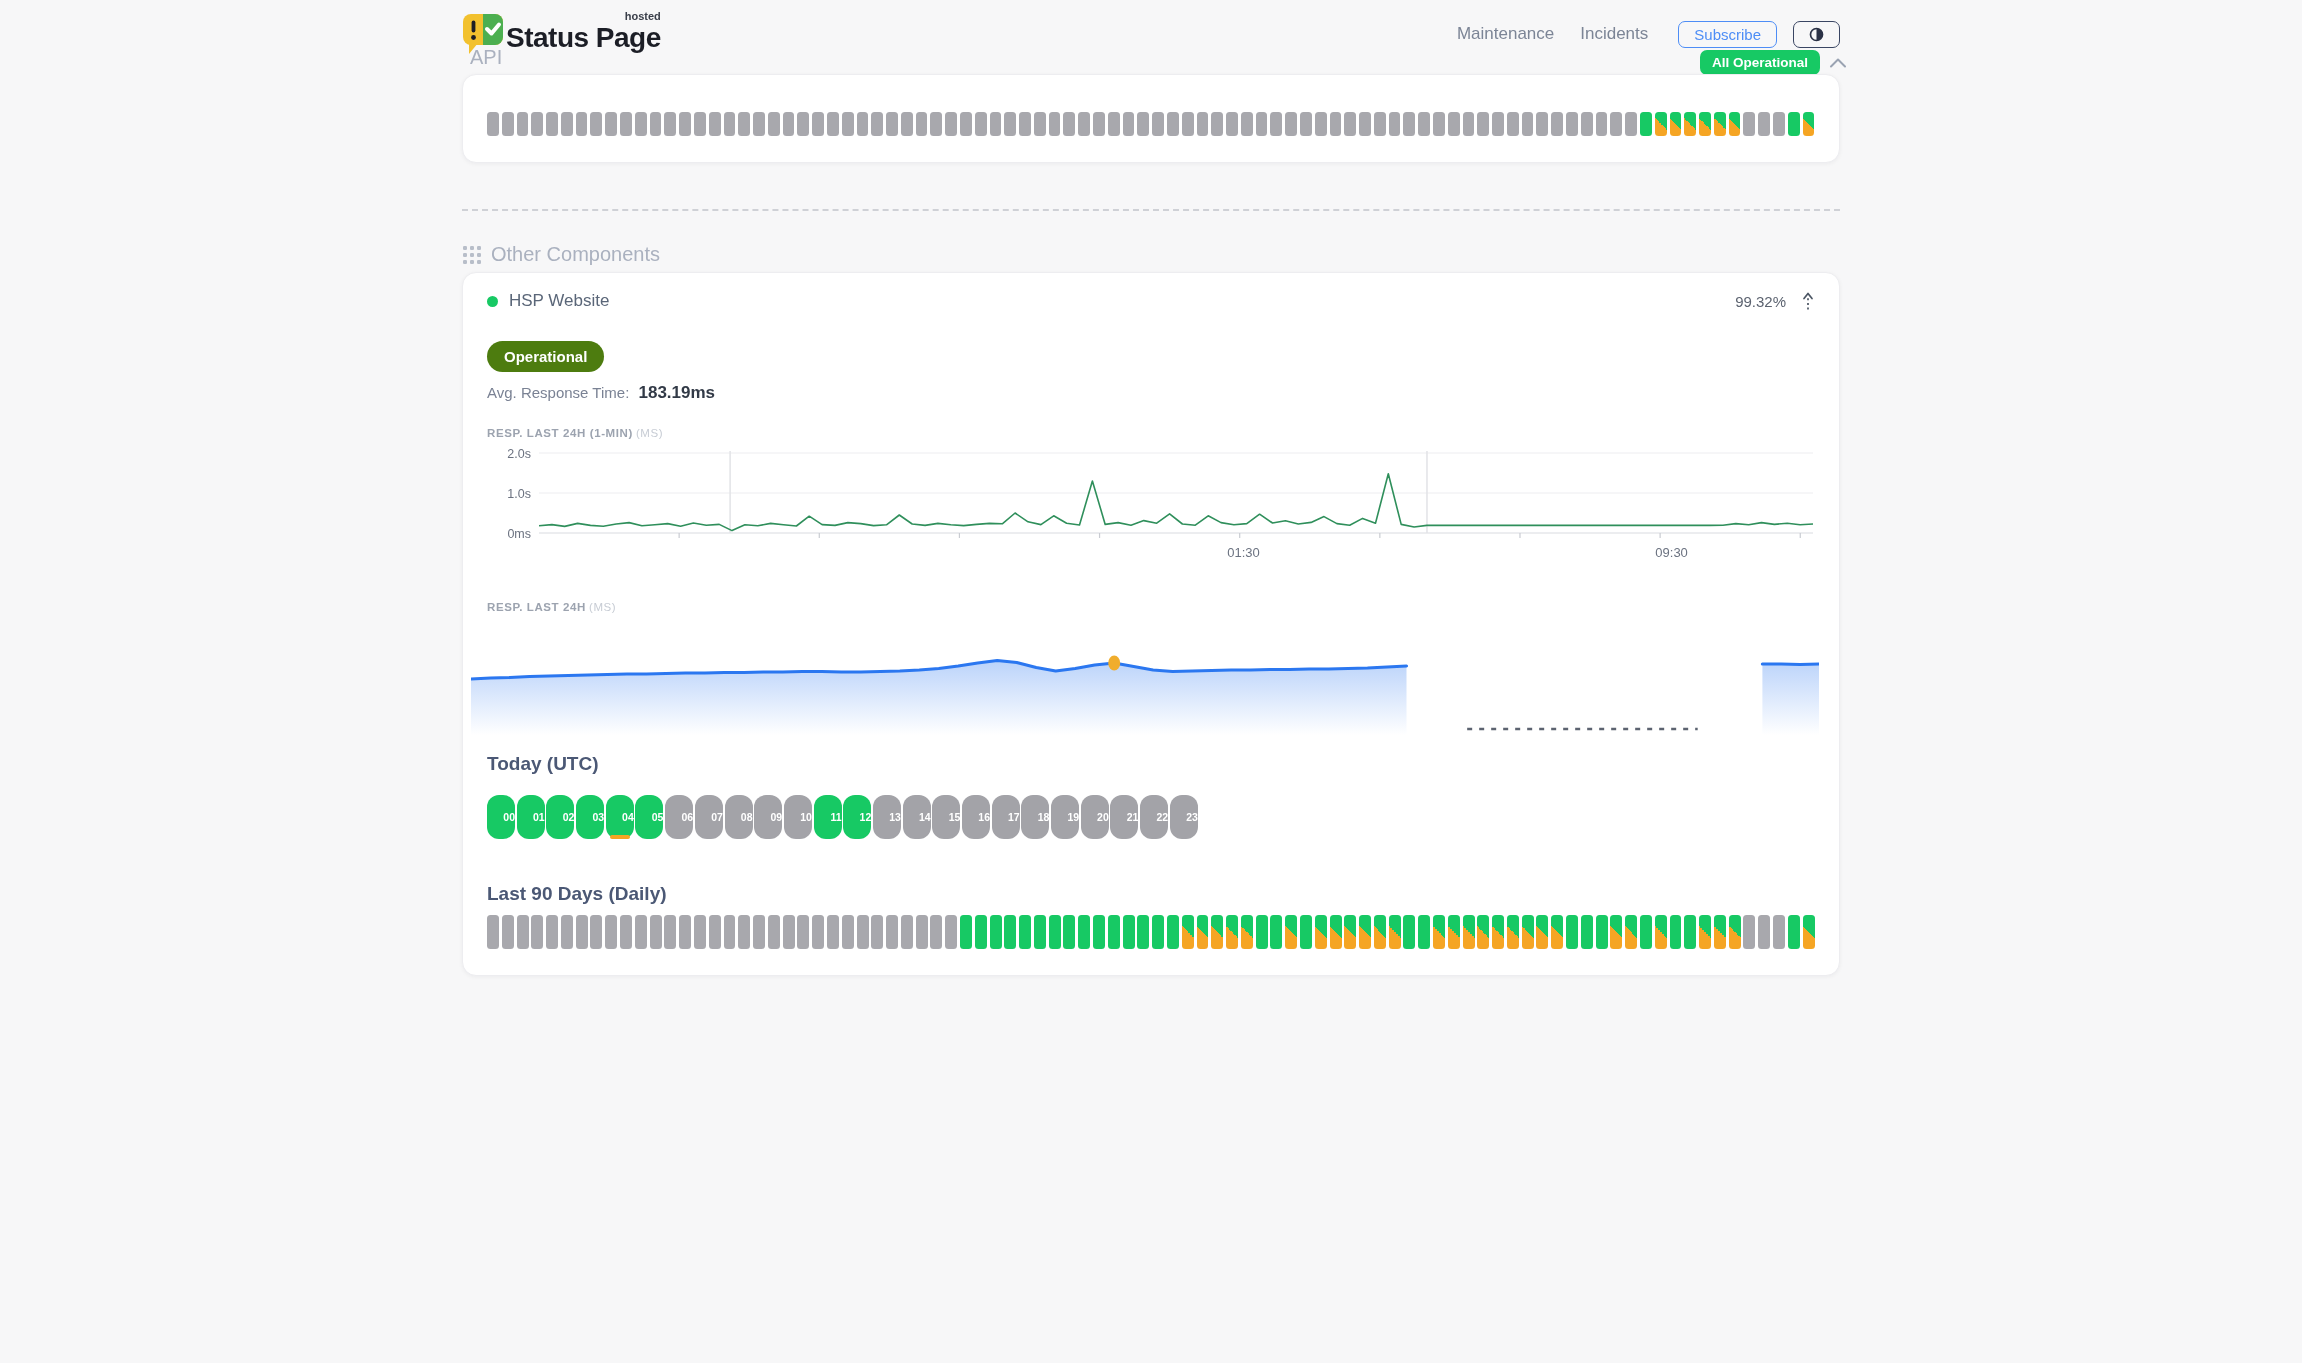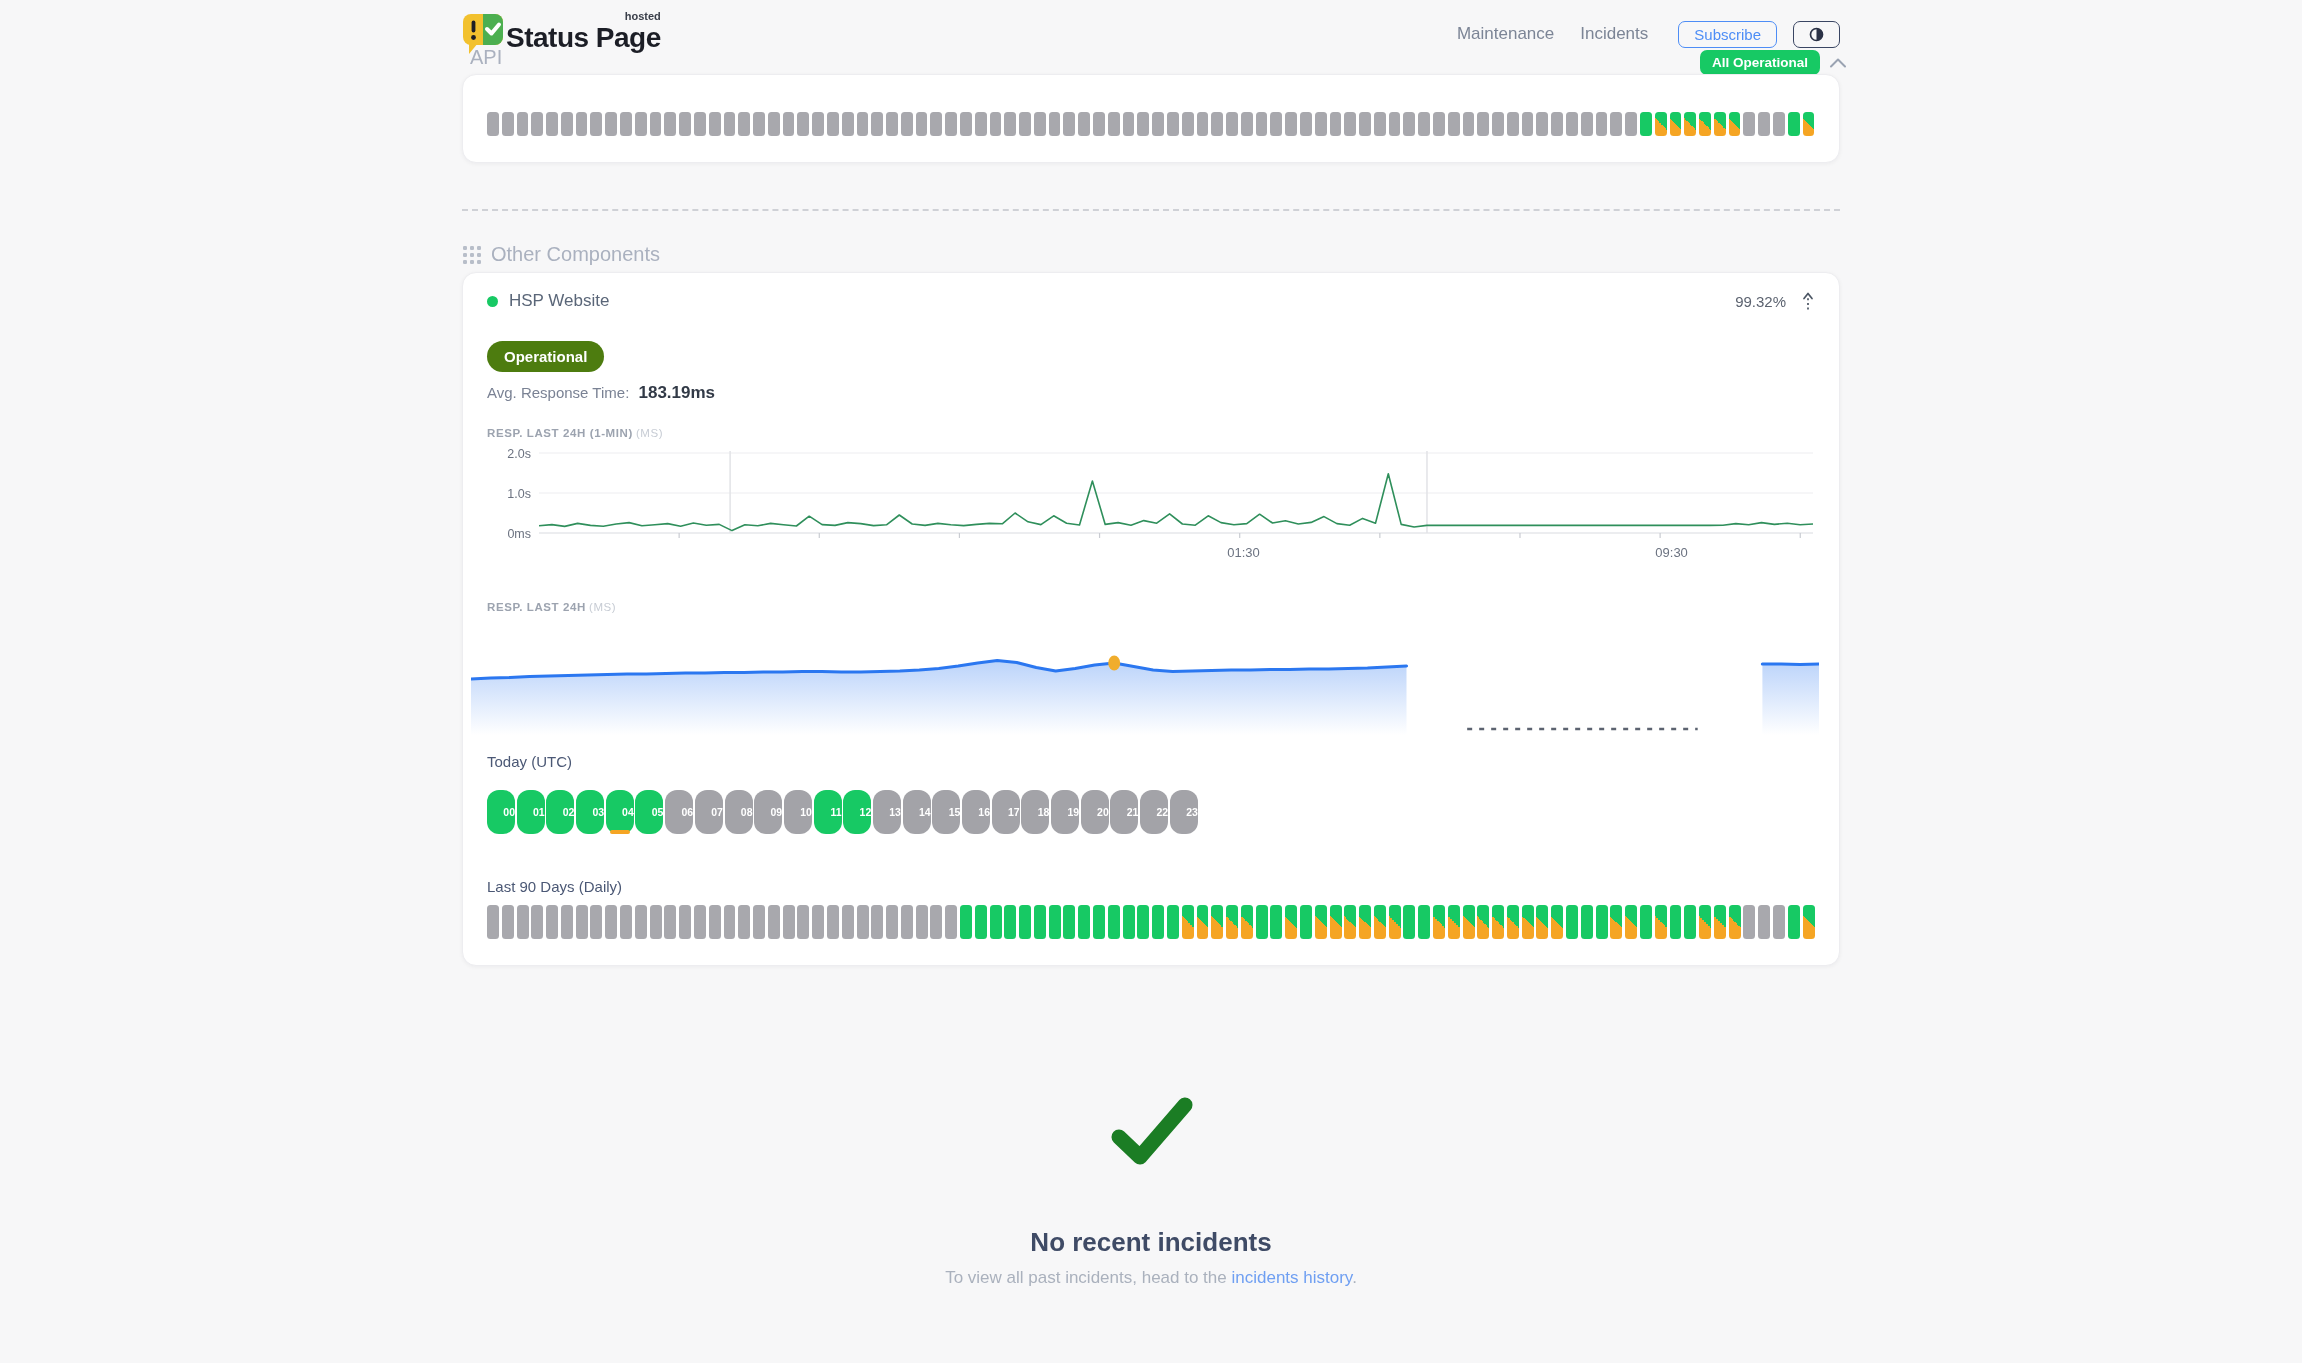--- a/index.html
+++ b/index.html
@@ -53,21 +53,21 @@
   .status-badge { display:inline-block; background:#4d7c0f; color:#fff; font-size:15px; font-weight:700;
                   padding:7px 17px; border-radius:999px; }
   .avg-row { margin-top:11px; font-size:15px; color:#7a8294; }
   .avg-value { font-size:17px; font-weight:700; color:#323a47; margin-left:5px; }
   .resp-label { margin-top:24px; font-size:11.5px; letter-spacing:.6px; color:#9ca3af; font-weight:600; }
   .resp-label .unit { color:#c7ccd4; font-weight:400; margin-left:3px; }
   .resp-label2 { margin-top:34px; }
   .chart1-svg { display:block; margin-top:6px; }
   .chart2-svg { display:block; margin-top:18px; margin-left:-16px; }
 
-  .sub-title { margin-top:4px; font-size:15px; font-weight:400; color:#4b5875; }
+  .sub-title { margin-top:4px; font-size:19px; font-weight:700; color:#4b5875; }
   .hour-strip { display:flex; gap:1.7px; margin-top:20px; }
   .hour { width:28px; height:44px; border-radius:12px; position:relative; display:flex; align-items:center; justify-content:flex-end; }
   .hour span.lbl { font-size:10.5px; font-weight:600; color:#fff; }
   .hour-up { background:#17c964; }
   .hour-none { background:#a3a3a8; }
   .hour-partial { position:absolute; bottom:0; left:14%; width:72%; height:4.5px; background:#f5a524; border-radius:2px; }
   .last90-title { margin-top:44px; }
   .day-strip { margin-top:10px; gap:2.8px; }
 
   .footer { margin-top:130px; text-align:center; }
@@ -464,24 +464,15 @@
           <span class="bar bar-mix"></span>
           <span class="bar bar-mix"></span>
           <span class="bar bar-none"></span>
           <span class="bar bar-none"></span>
           <span class="bar bar-none"></span>
           <span class="bar bar-up"></span>
           <span class="bar bar-mix"></span>
         </div>
     </section>
 
-    <div class="footer">
-      <svg width="90" height="72" viewBox="0 0 90 72">
-        <path d="M13 41 L34 61 L79 9" fill="none" stroke="#1b7d24" stroke-width="15" stroke-linecap="round" stroke-linejoin="round"></path>
-      </svg>
-      <div class="footer-title">No recent incidents</div>
-      <div class="footer-sub">
-        <span>To view all past incidents, head to the </span><a class="footer-link">incidents history</a><span>.</span>
-      </div>
-    </div>
 
   </div>
 </div>
 
 </body></html>

